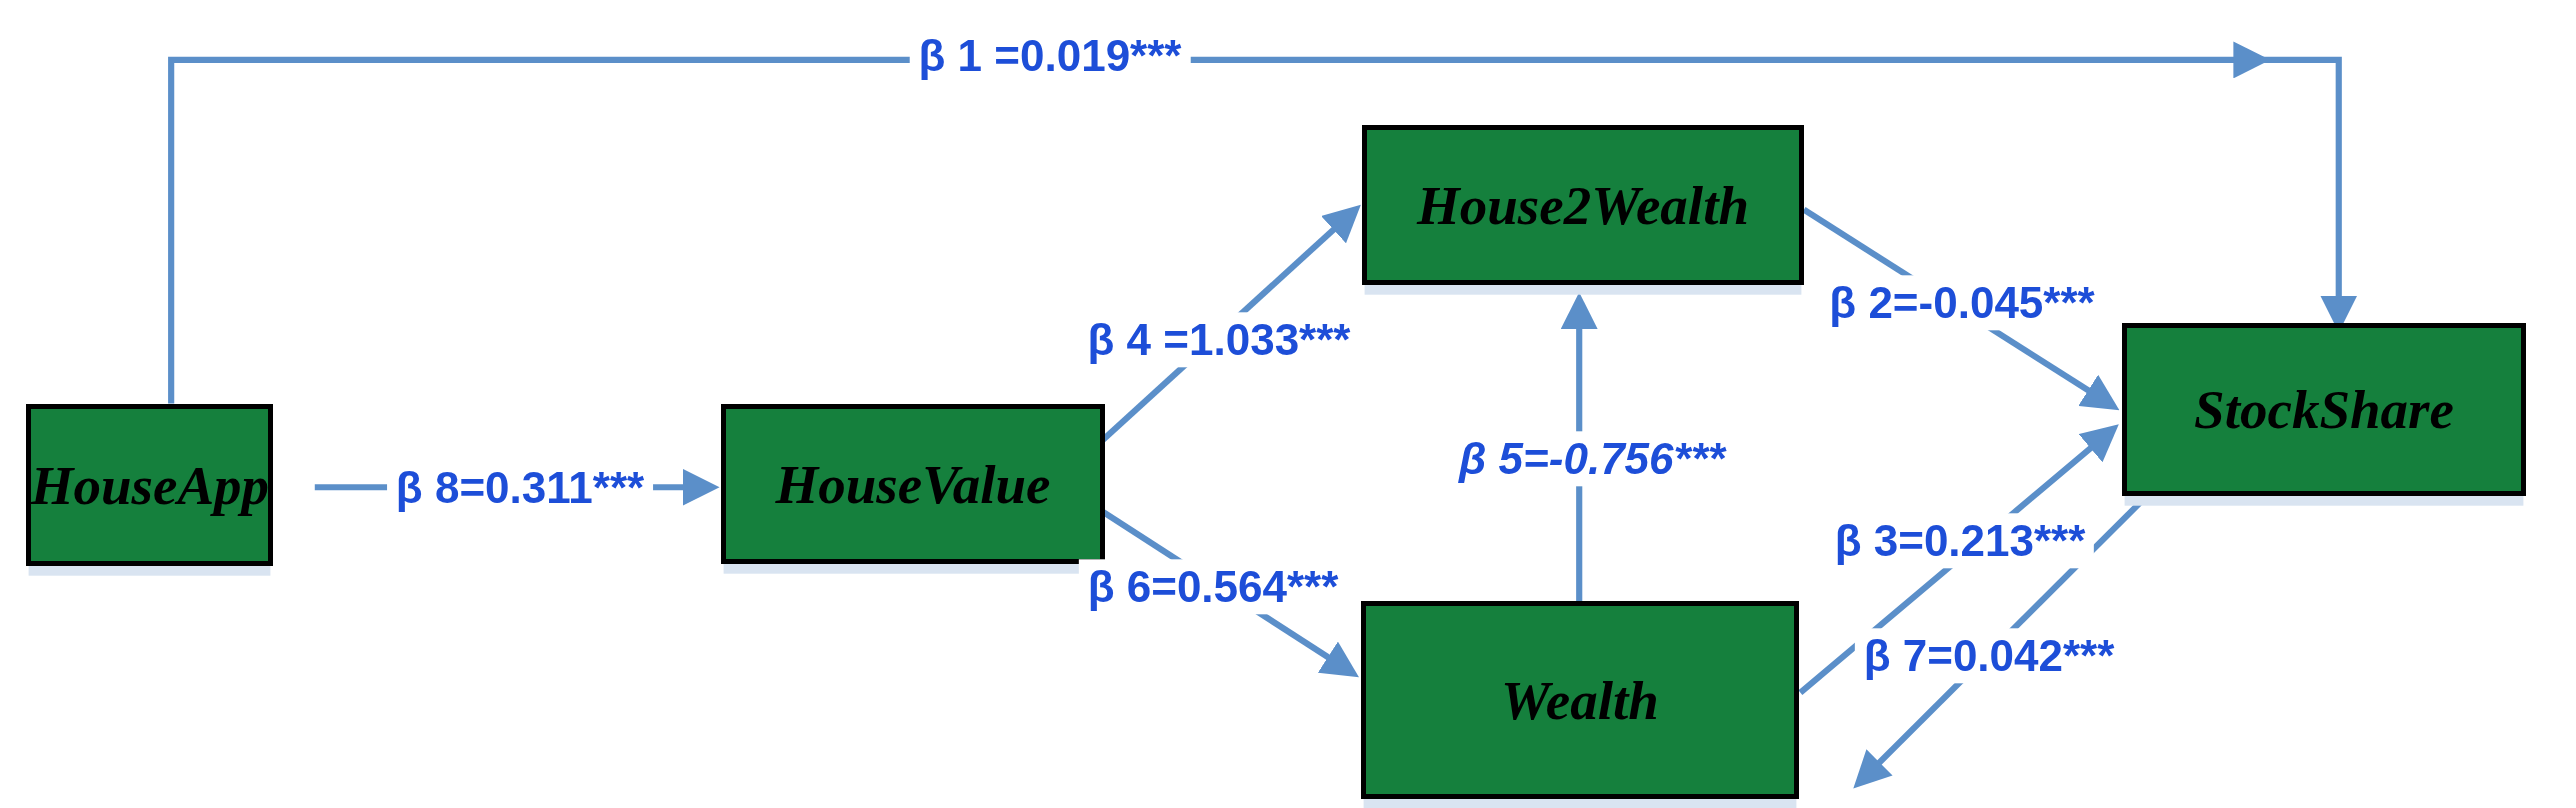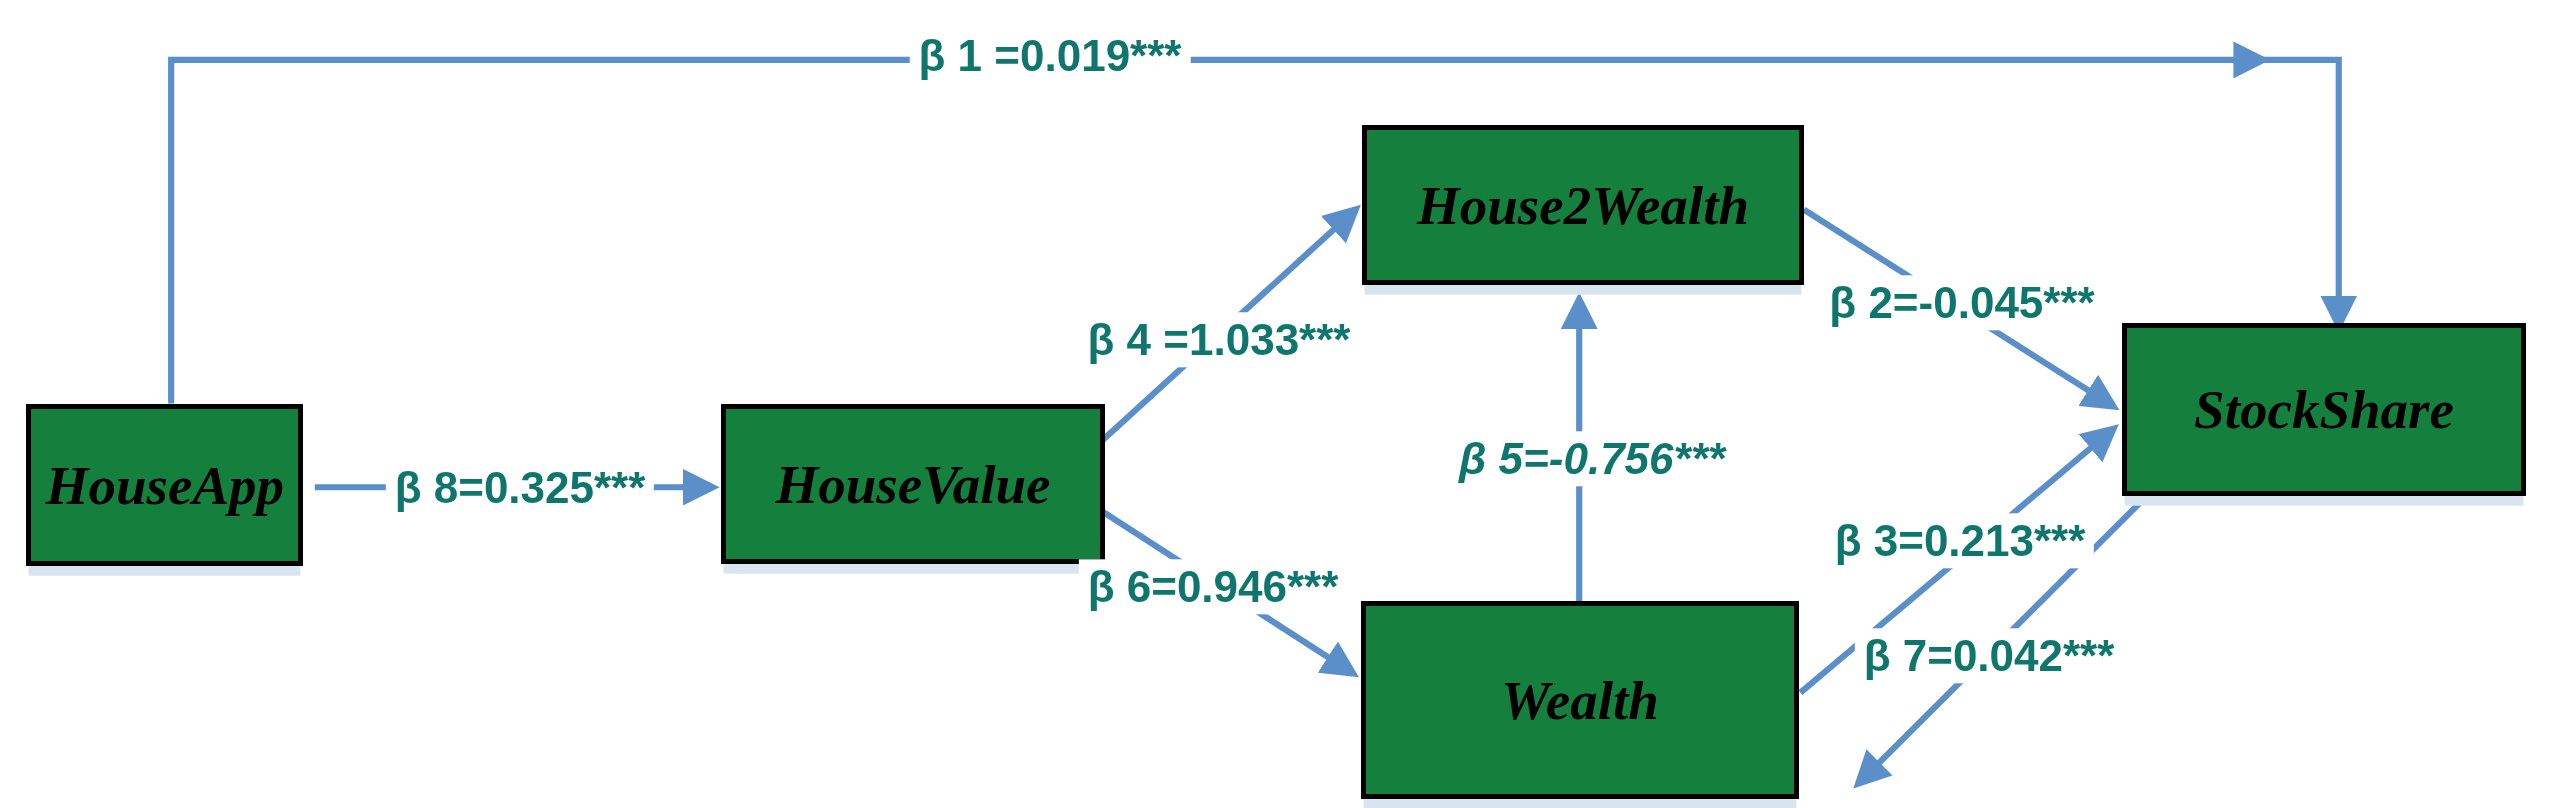--- a/index.html
+++ b/index.html
@@ -43,26 +43,26 @@
     color: #000000;
     white-space: nowrap;
   }
   .edge-label {
     position: absolute;
     transform: translate(-50%, -50%);
     background: #ffffff;
     padding: 3.5px 8.8px;
     font-weight: bold;
     font-size: 44px;
-    color: #0f766e;
+    color: #1d4ed8;
     white-space: nowrap;
     line-height: 1.1;
   }
   
-  #node-houseapp     { left: 26.4px;   top: 404px; width: 277px; height: 162px; }
+  #node-houseapp     { left: 26.4px;   top: 404px; width: 247px; height: 162px; }
   #node-housevalue   { left: 721px;  top: 404px; width: 384px; height: 160px; }
   #node-house2wealth { left: 1362px; top: 125px; width: 442px; height: 160px; }
   #node-wealth       { left: 1361px; top: 601px; width: 438px; height: 198px; }
   #node-stockshare   { left: 2122px; top: 323px; width: 404px; height: 173px; }
   
   #label-beta1 { left: 1050px; top: 56px;  }
   #label-beta8 { left: 520px;  top: 488px; }
   #label-beta4 { left: 1219px; top: 340px; }
   #label-beta6 { left: 1213px; top: 587px; }
   #label-beta5 { left: 1592px; top: 459px; font-style: italic; }
@@ -102,22 +102,22 @@
     <span>House2Wealth</span>
   </div>
   <div class="node" id="node-wealth">
     <span>Wealth</span>
   </div>
   <div class="node" id="node-stockshare">
     <span>StockShare</span>
   </div>
 
   <div class="edge-label" id="label-beta1">β 1 =0.019***</div>
-  <div class="edge-label" id="label-beta8">β 8=0.325***</div>
+  <div class="edge-label" id="label-beta8">β 8=0.311***</div>
   <div class="edge-label" id="label-beta4">β 4 =1.033***</div>
-  <div class="edge-label" id="label-beta6">β 6=0.946***</div>
+  <div class="edge-label" id="label-beta6">β 6=0.564***</div>
   <div class="edge-label" id="label-beta5">β 5=-0.756***</div>
   <div class="edge-label" id="label-beta2">β 2=-0.045***</div>
   <div class="edge-label" id="label-beta3">β 3=0.213***</div>
   <div class="edge-label" id="label-beta7">β 7=0.042***</div>
 
 </div>
 
 
 </body></html>

